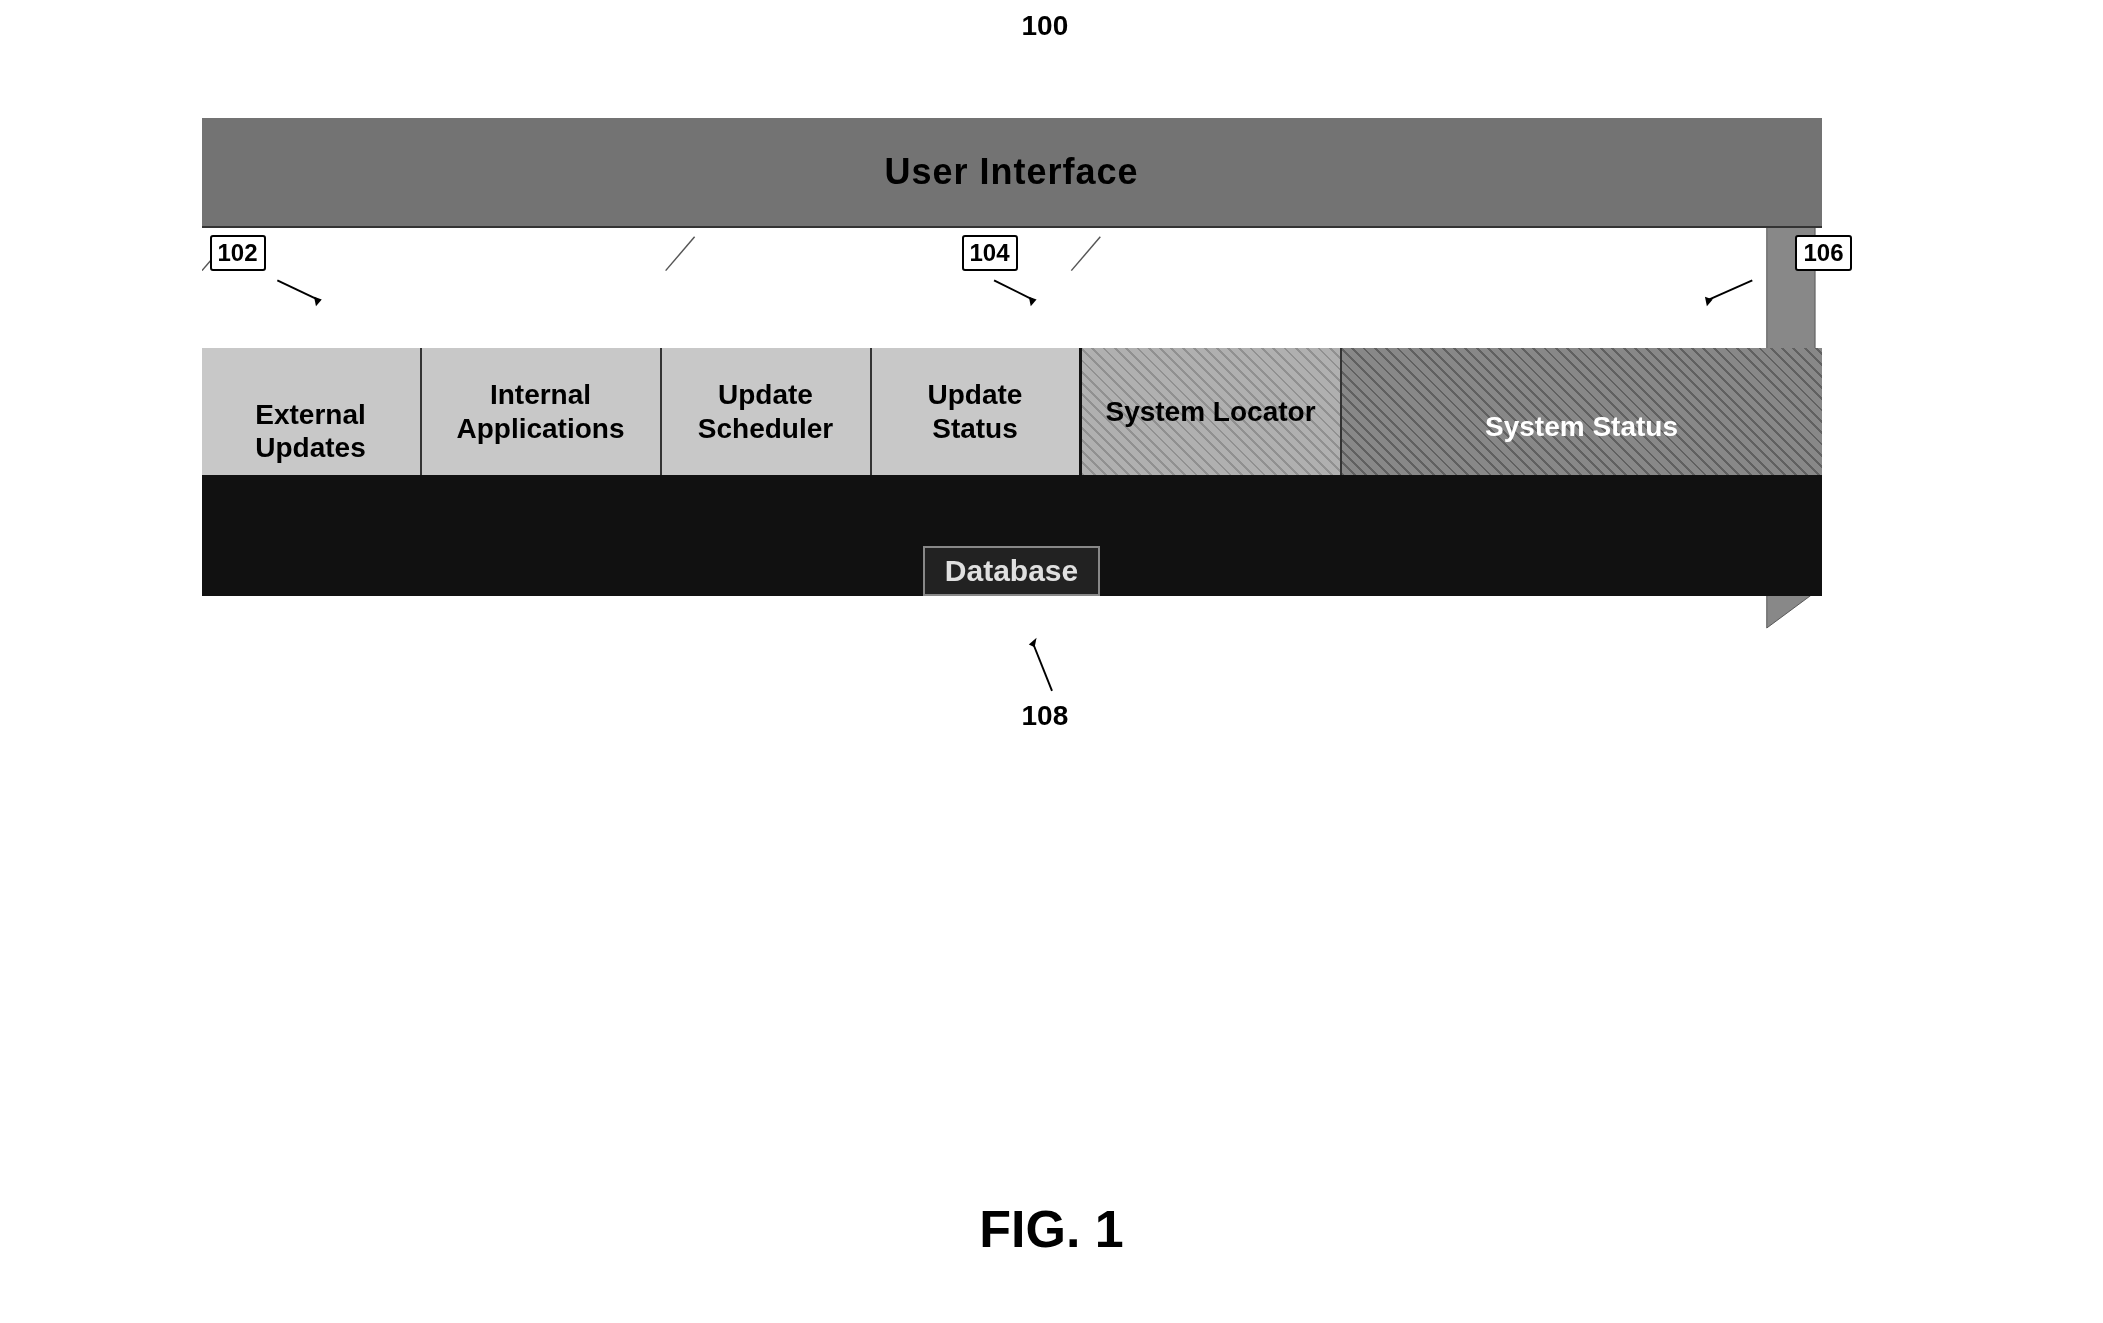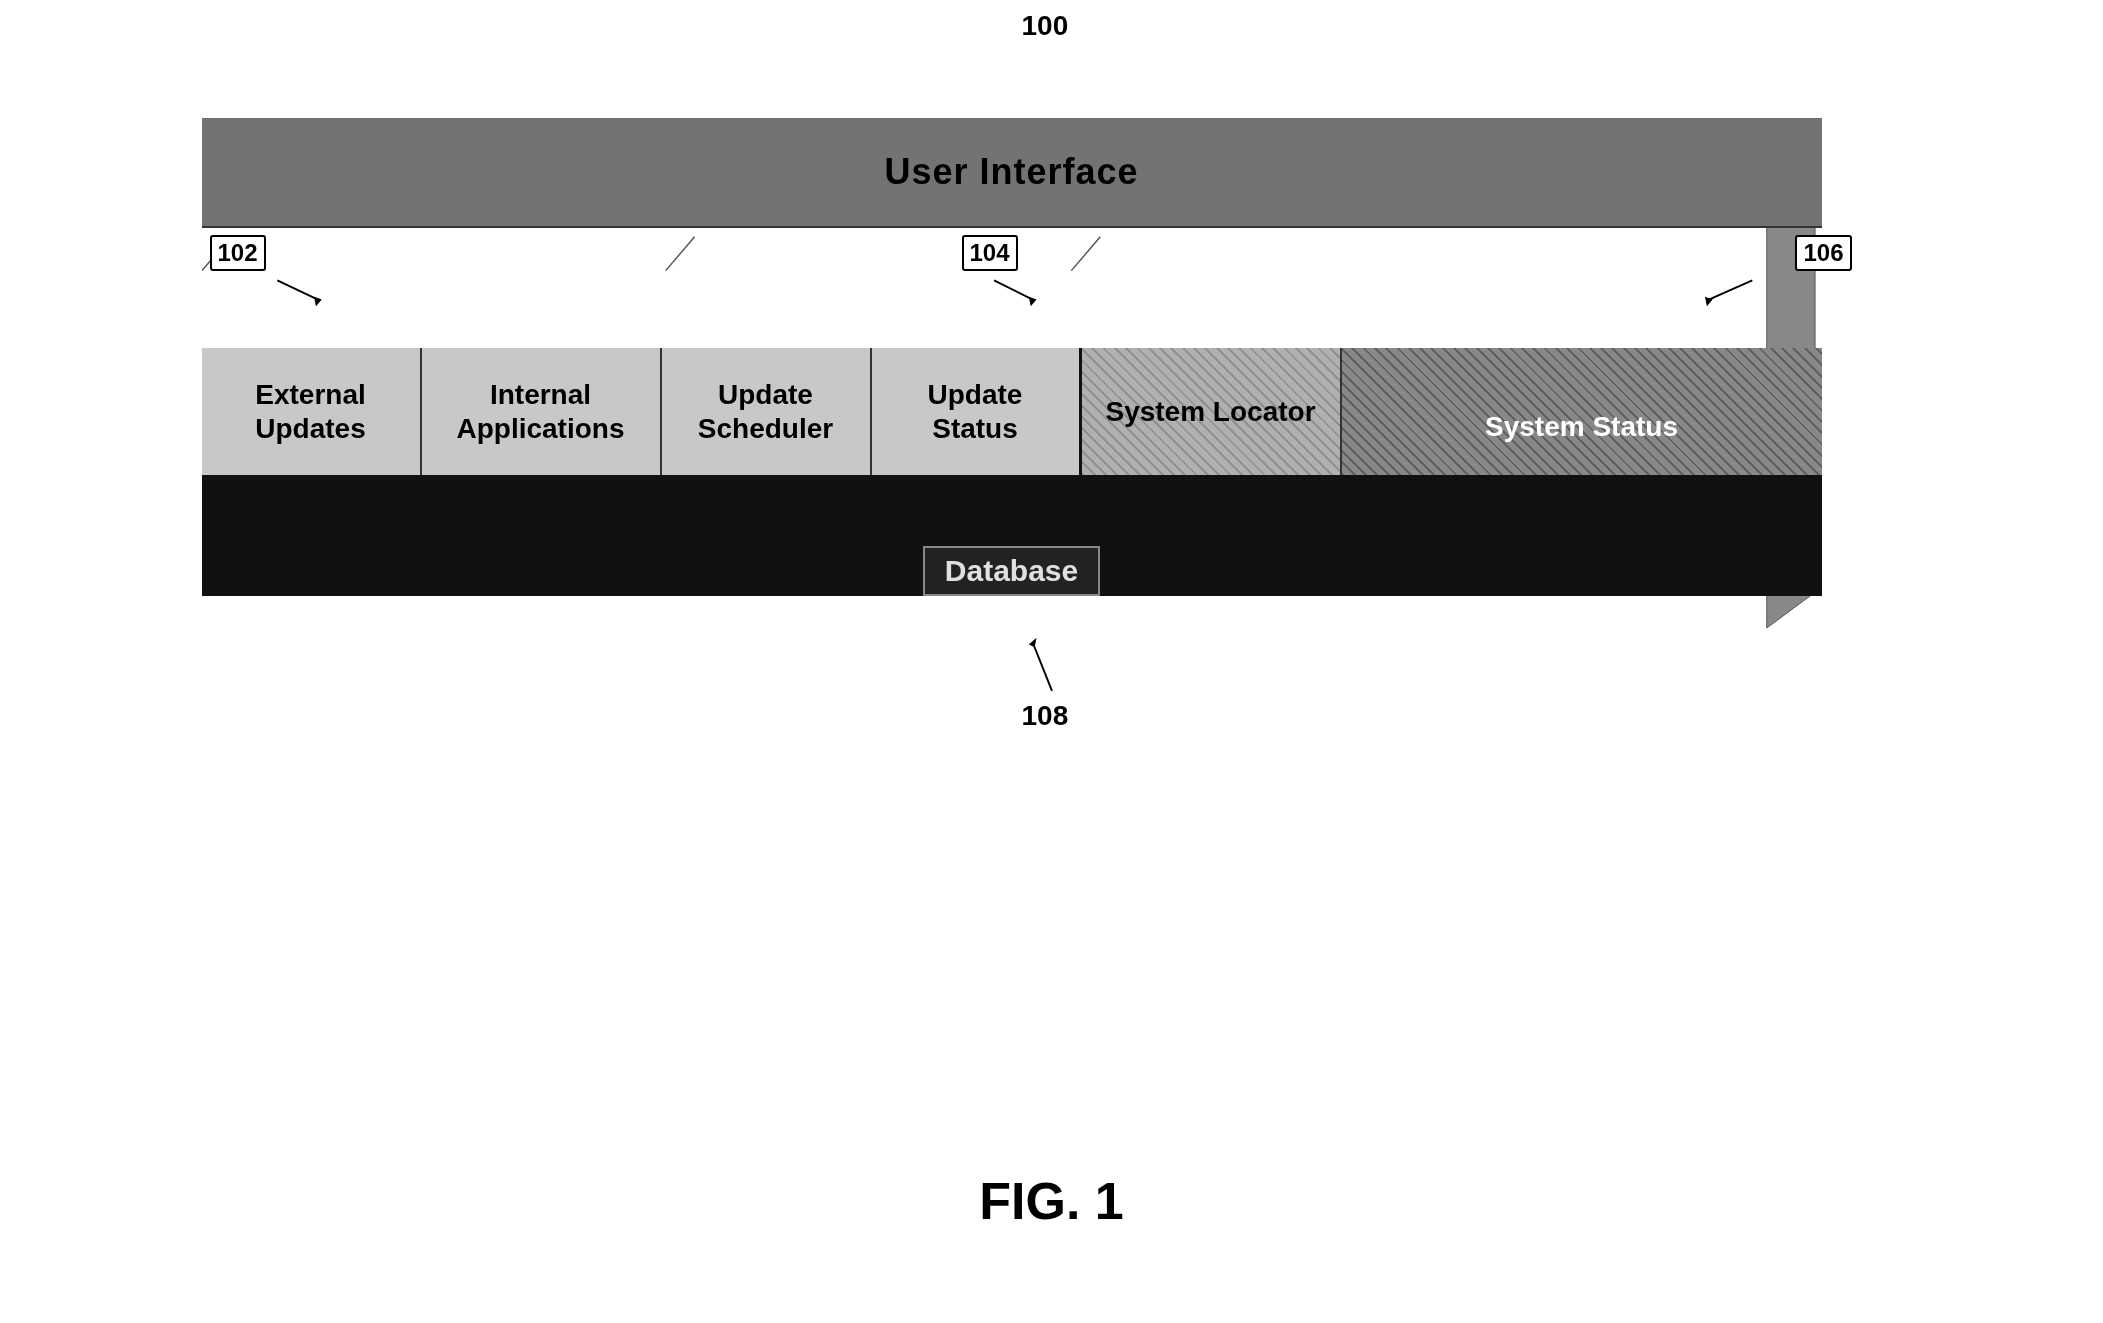--- a/index.html
+++ b/index.html
@@ -135,21 +135,21 @@
     .module-box {
       height: 100%;
       border-right: 2px solid #333;
       display: flex;
       align-items: center;
       justify-content: center;
       text-align: center;
       padding: 10px;
     }
 
-    .module-box.external-updates { width: 220px; }
+    .module-box.external-updates { width: 220px; align-items: flex-end; }
     .module-box.internal-apps { width: 240px; }
     .module-box.update-scheduler { width: 210px; }
     .module-box.update-status { width: 210px; border-right: 3px solid #111; }
     .module-box.system-locator {
       width: 260px;
       background: repeating-linear-gradient(
         45deg,
         #909090,
         #909090 2px,
         #b0b0b0 2px,
@@ -237,21 +237,21 @@
     .ref-108 {
       position: absolute;
       font-size: 28px;
       font-weight: bold;
       color: #000;
     }
 
     
     .fig-label {
       position: absolute;
-      bottom: 92px;
+      bottom: 64px;
       font-size: 52px;
       font-weight: bold;
       color: #000;
       left: 50%;
       transform: translateX(-50%);
     }
 
     
     .diagram-svg {
       position: absolute;

